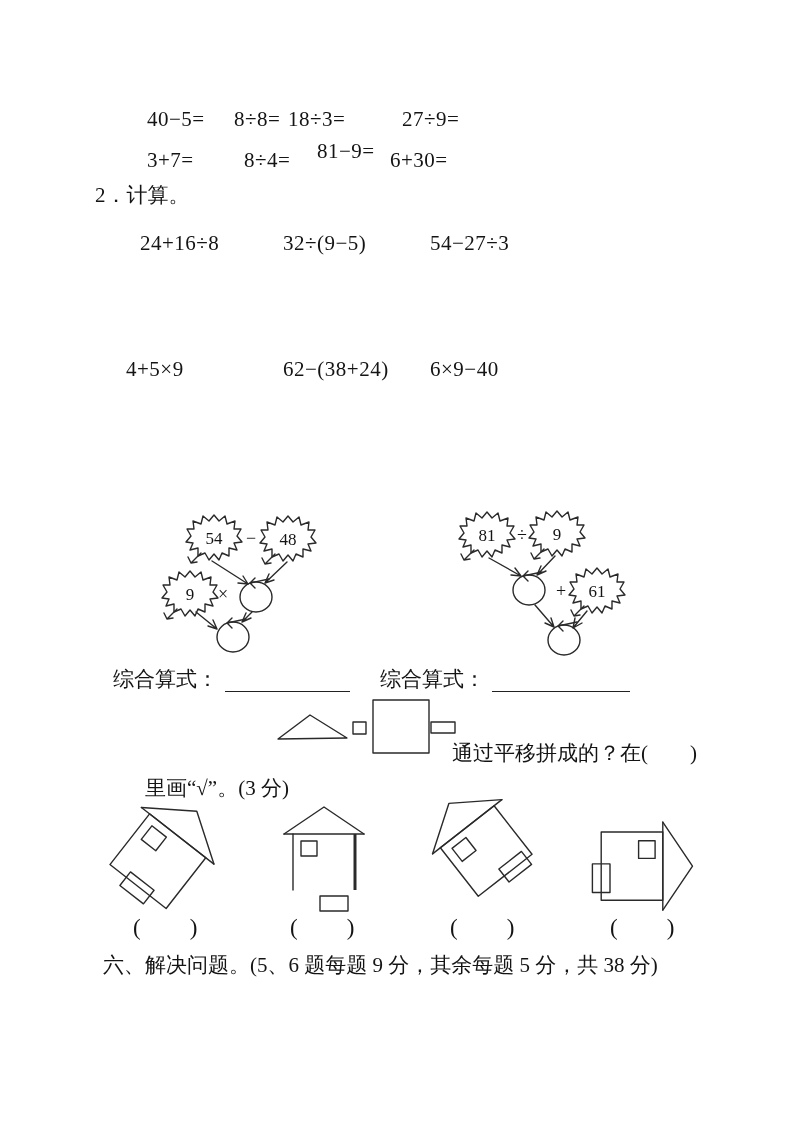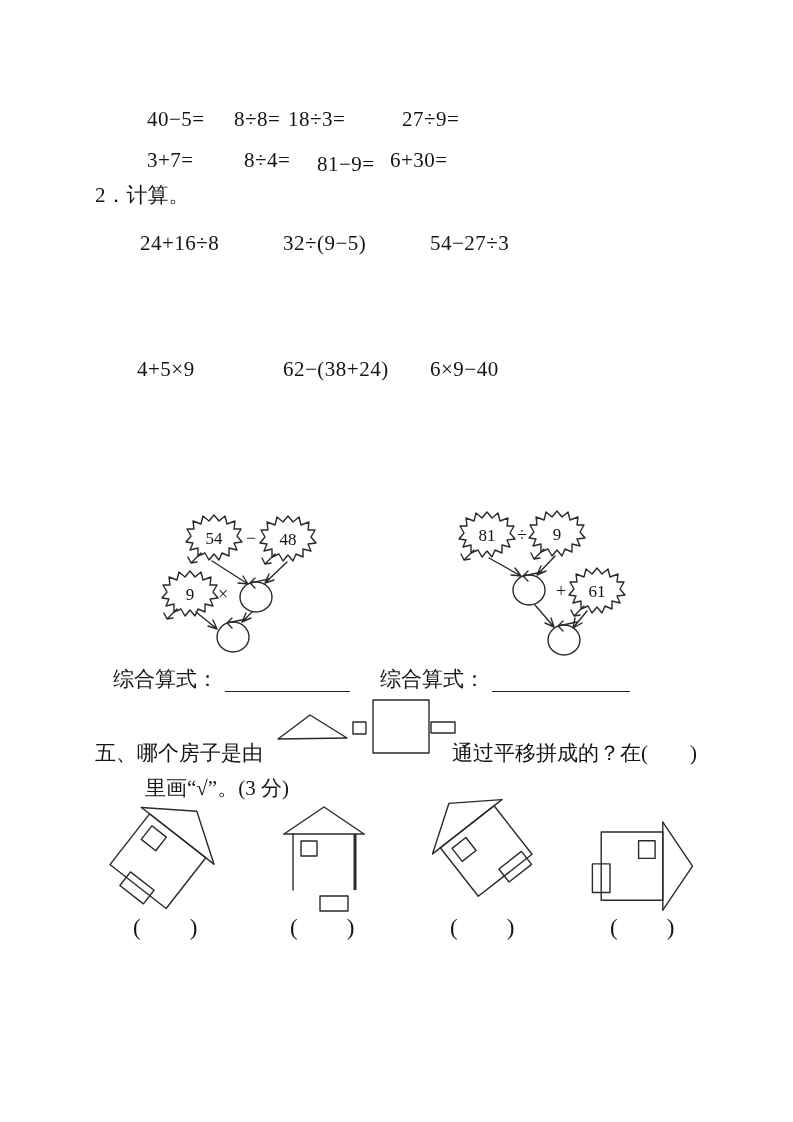--- a/index.html
+++ b/index.html
@@ -36,28 +36,28 @@
     </defs>
   </svg>
 
   <span class="abs eq" style="left:147px; top:107px">40−5=</span>
   <span class="abs eq" style="left:234px; top:107px">8÷8=</span>
   <span class="abs eq" style="left:288px; top:107px">18÷3=</span>
   <span class="abs eq" style="left:402px; top:107px">27÷9=</span>
 
   <span class="abs eq" style="left:147px; top:148px">3+7=</span>
   <span class="abs eq" style="left:244px; top:148px">8÷4=</span>
-  <span class="abs eq" style="left:317px; top:152px">81−9=</span>
+  <span class="abs eq" style="left:317px; top:139px">81−9=</span>
   <span class="abs eq" style="left:390px; top:148px">6+30=</span>
 
   <span class="abs cn" style="left:95px;  top:181px">2．计算。</span>
   <span class="abs eq" style="left:140px; top:231px">24+16÷8</span>
   <span class="abs eq" style="left:283px; top:231px">32÷(9−5)</span>
   <span class="abs eq" style="left:430px; top:231px">54−27÷3</span>
-  <span class="abs eq" style="left:137px; top:357px">4+5×9</span>
+  <span class="abs eq" style="left:126px; top:357px">4+5×9</span>
   <span class="abs eq" style="left:283px; top:357px">62−(38+24)</span>
   <span class="abs eq" style="left:430px; top:357px">6×9−40</span>
 
 
   <svg class="fig" style="left:153px; top:500px" width="170" height="165" viewBox="0 0 170 165">
     <use href="#leafshape" transform="translate(32,12)"></use>
     <use href="#leafshape" transform="translate(106,13)"></use>
     <use href="#leafshape" transform="translate(8,68)"></use>
     <text class="num" x="61" y="44">54</text>
     <text class="op" x="98" y="44">−</text>
@@ -103,21 +103,20 @@
       <path class="stroke" d="M87,105 L106,127 M97,123 L106,127 L103,118"></path>
       <path class="stroke" d="M139,111 L125,128 M127,118 L125,128 L134,123"></path>
     </g>
   </svg>
 
   <span class="abs cn" style="left:113px; top:665px">综合算式：</span>
   <span class="blank" style="left:225px; top:667px; width:125px"></span>
   <span class="abs cn" style="left:380px; top:665px">综合算式：</span>
   <span class="blank" style="left:492px; top:667px; width:138px"></span>
 
-  <span class="abs cn" style="left:95px; top:739px">五、哪个房子是由</span>
   <svg class="fig" style="left:270px; top:697px" width="190" height="60" viewBox="0 0 190 60">
     <polygon class="stroke" points="8,42 40,18 77,41"></polygon>
     <rect class="stroke" x="83" y="25" width="13" height="12"></rect>
     <rect class="stroke" x="103" y="3" width="56" height="53"></rect>
     <rect class="stroke" x="161" y="25" width="24" height="11"></rect>
   </svg>
   <span class="abs cn" style="left:452px; top:739px">通过平移拼成的？在(　　)</span>
   <span class="abs cn" style="left:145px; top:774px">里画“√”。(3 分)</span>
 
   <svg class="fig" style="left:105px; top:798px" width="130" height="122" viewBox="0 0 130 122">
@@ -158,14 +157,15 @@
     <g transform="translate(82,12) scale(1.1) rotate(90)">
       <polyline class="stroke" points="-9,2 31,-25 71,2"></polyline>
       <line class="stroke" x1="-9" y1="2" x2="71" y2="2"></line>
       <rect class="stroke" x="0" y="2" width="62" height="56"></rect>
       <rect class="stroke" x="8" y="9" width="16" height="15"></rect>
       <rect class="stroke" x="29" y="50" width="26" height="16"></rect>
     </g>
   </svg>
   <span class="parens" style="left:610px; top:912px">(　　)</span>
 
+  <span class="abs cn" style="left:103px; top:951px">六、解决问题。(5、6 题每题 9 分，其余每题 5 分，共 38 分)</span>
 
 </div>
 
 </body></html>

